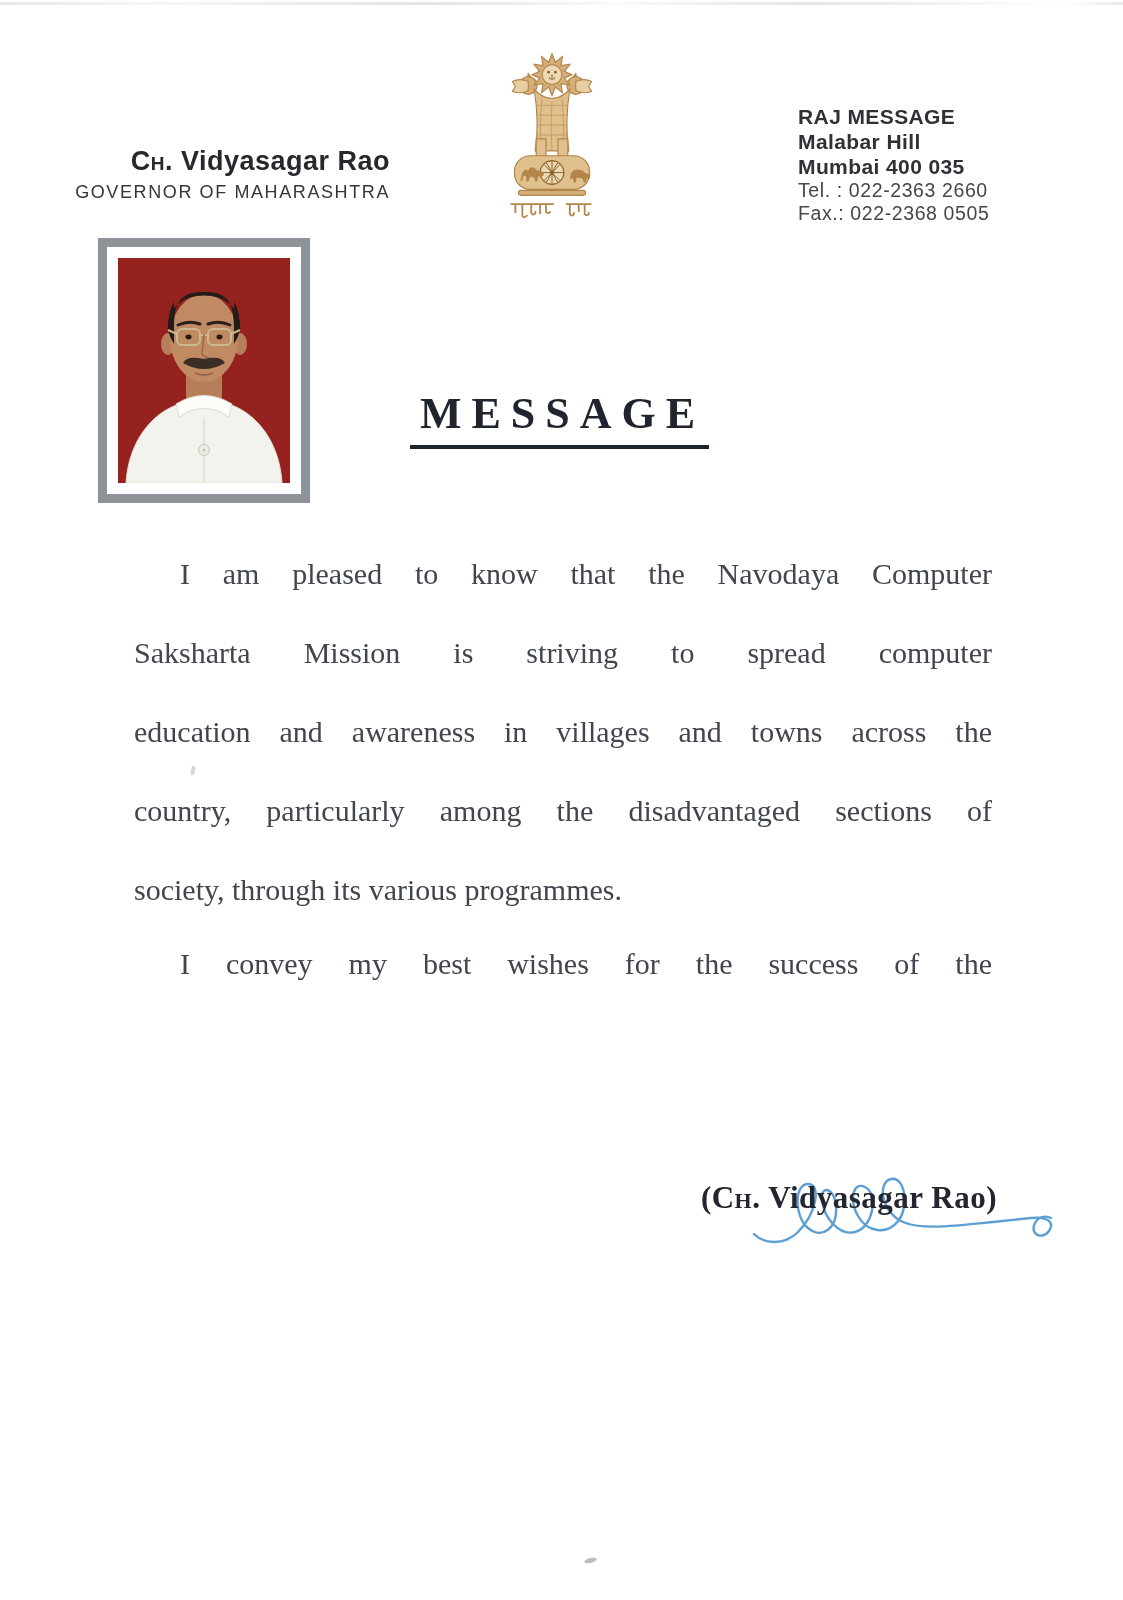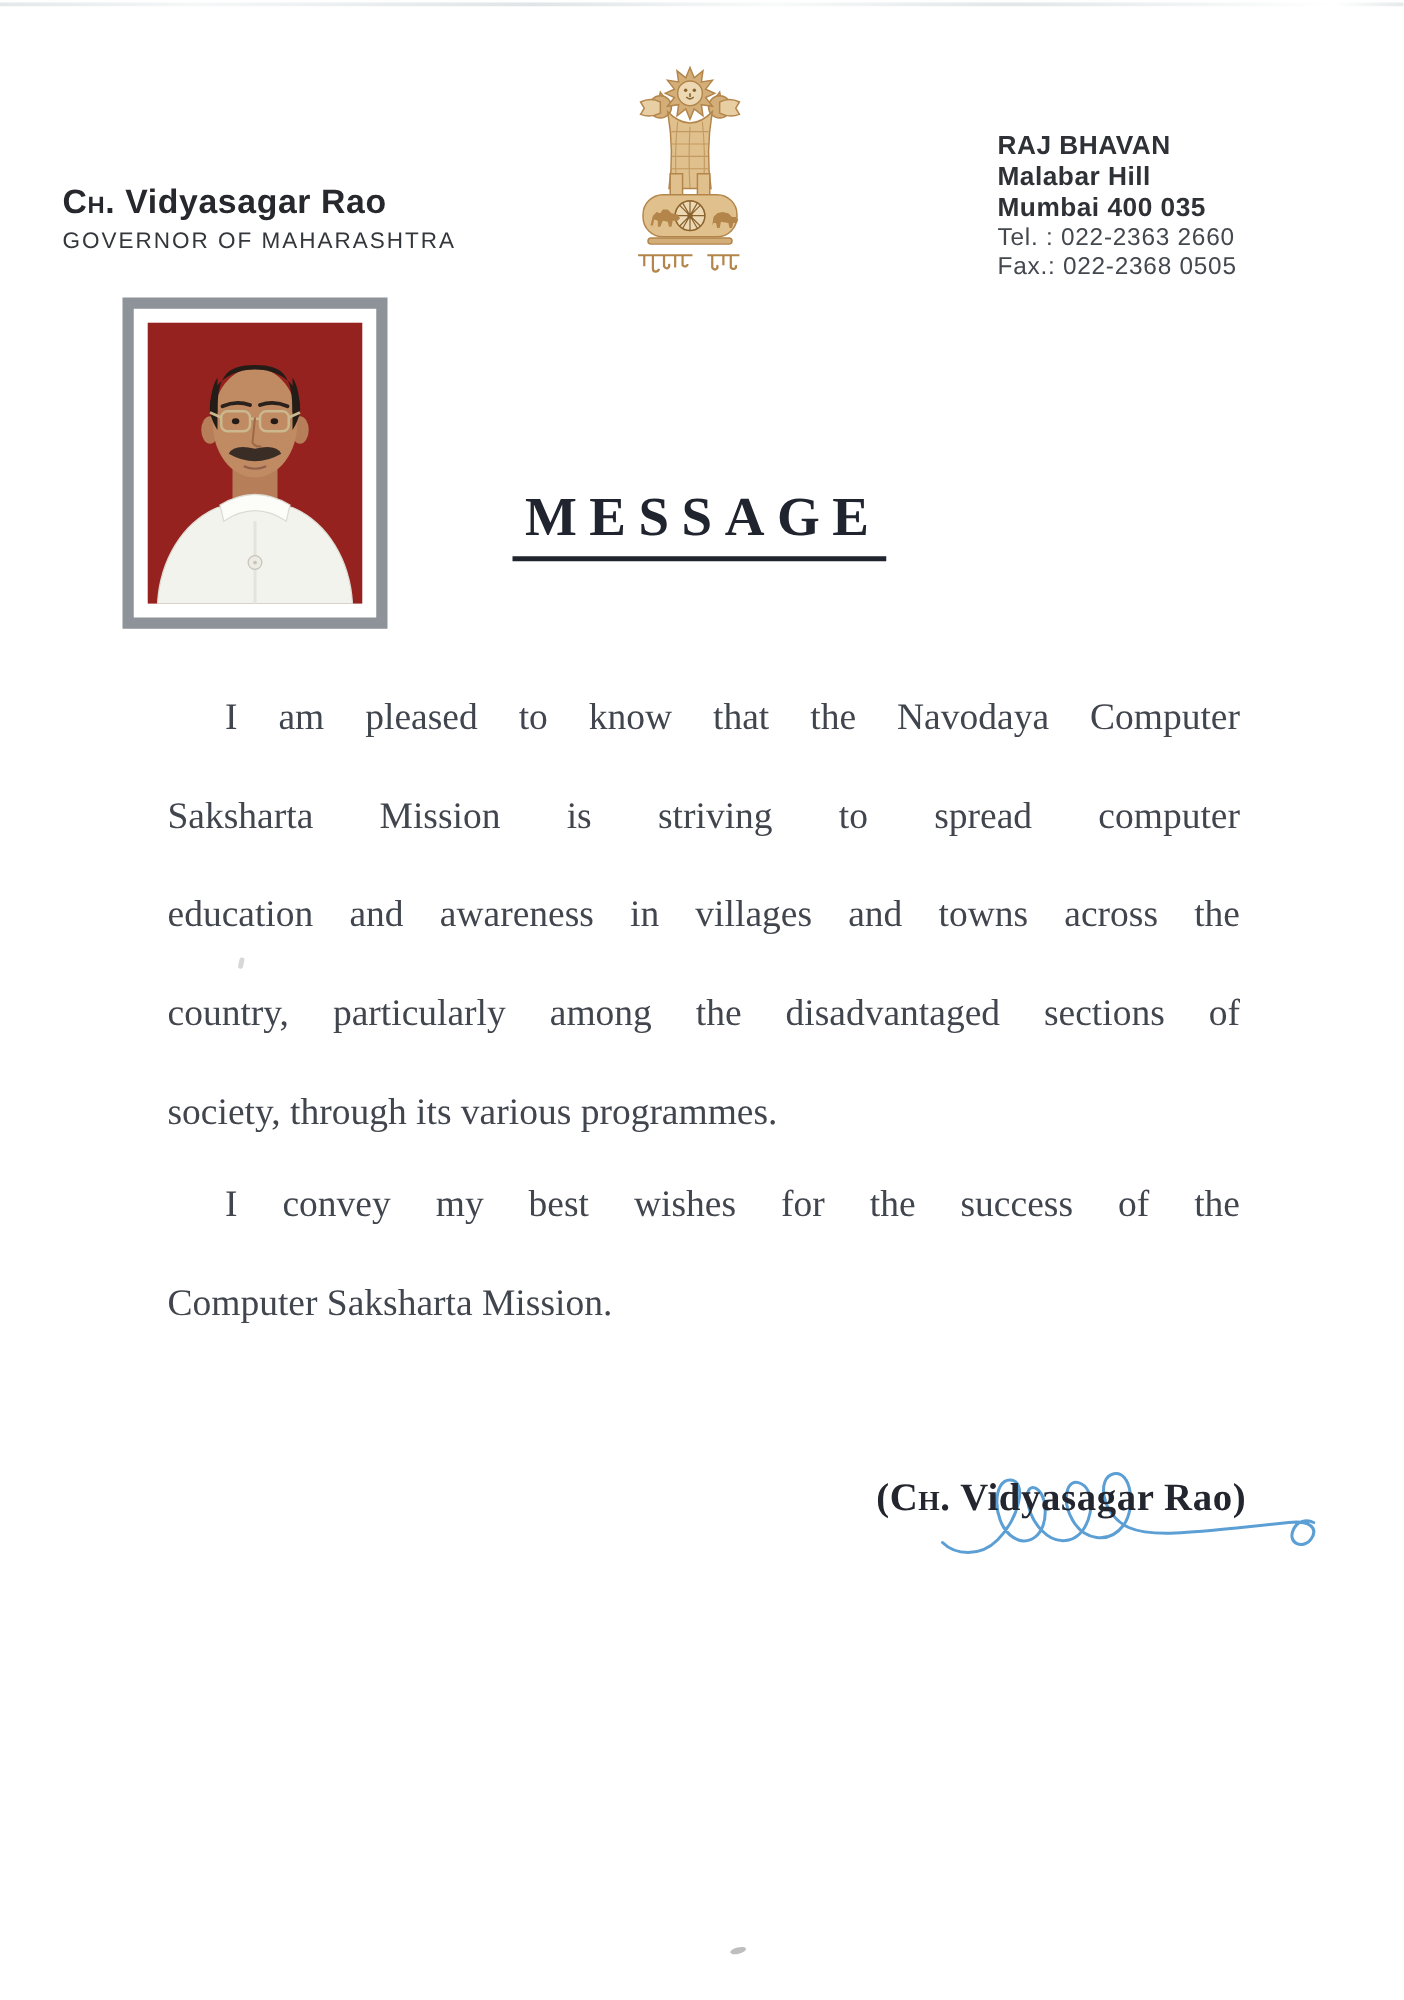--- a/index.html
+++ b/index.html
@@ -5,21 +5,21 @@
   html,body{margin:0;padding:0;background:#ffffff;}
   .serif{font-family:"Liberation Serif","DejaVu Serif",serif;}
   .sans{font-family:"Liberation Sans","DejaVu Sans",sans-serif;}
 
   #page{position:relative;width:1123px;height:1600px;background:#ffffff;overflow:hidden;}
 
   .scan-top{position:absolute;top:2px;left:0;right:0;height:3px;opacity:.55;
     background:linear-gradient(90deg,#cdd5d8 0%,#eef1f2 14%,#c6ced2 38%,#f4f6f6 55%,#c9d1d4 72%,#ffffff 95%,#d2d8da 100%);}
 
   
-  .left-head{position:absolute;top:146px;left:50px;width:340px;text-align:left;}
+  .left-head{position:absolute;top:146px;left:50px;width:340px;text-align:right;}
   .officer-name{font-size:27px;font-weight:bold;color:#26282d;letter-spacing:.5px;}
   .officer-title{font-size:18px;color:#33363b;letter-spacing:1.6px;margin-top:5px;}
   .sc{font-variant:small-caps;}
 
   
   .emblem{position:absolute;top:44px;left:482px;width:140px;height:178px;}
   .emblem svg{display:block;width:100%;height:100%;}
 
   
   .addr{position:absolute;top:104px;left:798px;text-align:left;}
@@ -118,21 +118,21 @@
 
       <g stroke="#b3854a" stroke-width="1.8" fill="none">
         <path d="M28 162 h44 M84 162 h26"></path>
         <path d="M33 162 v9 M40 162 v11 c0 3 4 3 5 0 M49 162 v9 c2 3 5 1 4 -2 M58 162 v10 M64 162 v8 c2 2 4 1 4 -1"></path>
         <path d="M88 162 v10 c2 3 5 1 4 -2 M97 162 v8 M103 162 v10 c2 2 5 1 4 -2"></path>
       </g>
     </svg>
   </div>
 
   <div class="addr sans">
-    <div class="addr-b">RAJ BHAVAN</div>
+    <div class="addr-b">RAJ MESSAGE</div>
     <div class="addr-b">Malabar Hill</div>
     <div class="addr-b">Mumbai 400 035</div>
     <div class="addr-r">Tel. : 022-2363 2660</div>
     <div class="addr-r">Fax.: 022-2368 0505</div>
   </div>
 
   <div class="photo-frame" title="Portrait photograph of the Governor on red background">
     <svg viewBox="0 0 172 225" xmlns="http://www.w3.org/2000/svg">
       <rect width="172" height="225" fill="#9b2422"></rect>
       <rect width="172" height="225" fill="#7d1b1a" opacity=".18"></rect>
@@ -183,21 +183,20 @@
   <div class="para serif" id="para1">
     <div class="bline indent">I am pleased to know that the Navodaya Computer</div>
     <div class="bline">Saksharta Mission is striving to spread computer</div>
     <div class="bline">education and awareness in villages and towns across the</div>
     <div class="bline">country, particularly among the disadvantaged sections of</div>
     <div class="bline end">society, through its various programmes.</div>
   </div>
 
   <div class="para serif" id="para2">
     <div class="bline indent">I convey my best wishes for the success of the</div>
-    <div class="bline end">Computer Saksharta Mission.</div>
   </div>
 
   <div class="sig">
     <svg viewBox="0 0 328 80" xmlns="http://www.w3.org/2000/svg">
       <path d="M6 66 C16 76 36 78 50 64 C68 46 74 16 60 16 C46 16 46 48 60 60 C74 72 90 60 88 38 C87 20 72 16 74 32 C76 50 91 68 107 64 C125 60 131 26 117 19 C105 13 101 32 110 48 C119 64 139 68 151 52 C161 38 157 8 143 11 C129 14 133 44 155 54 C173 62 205 58 245 54 L283 50 C299 48 307 54 301 63 C295 72 281 67 287 55 C290 49 297 47 303 50" fill="none" stroke="#5c9fd4" stroke-width="2.4" stroke-linecap="round"></path>
     </svg>
   </div>
 
   <div class="sig-name serif"><span class="sc">(Ch.</span><span> Vidyasagar Rao)</span></div>
 

